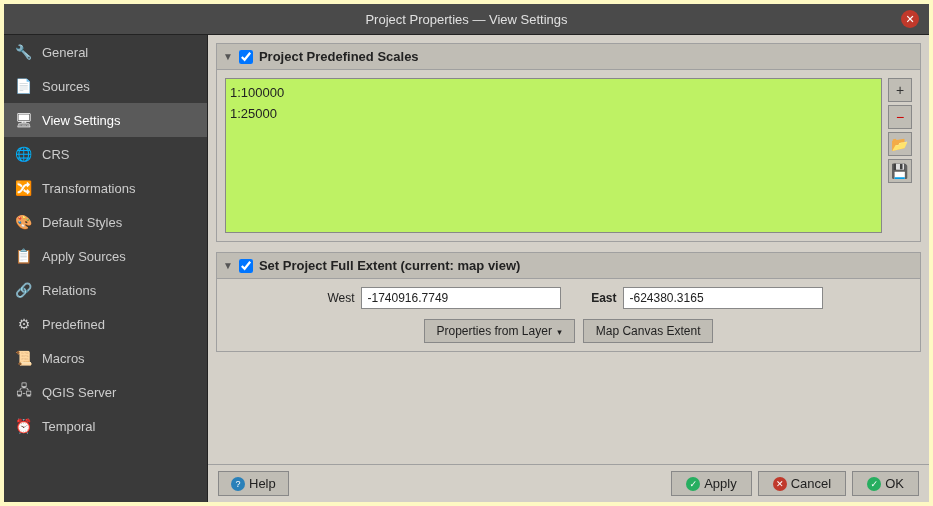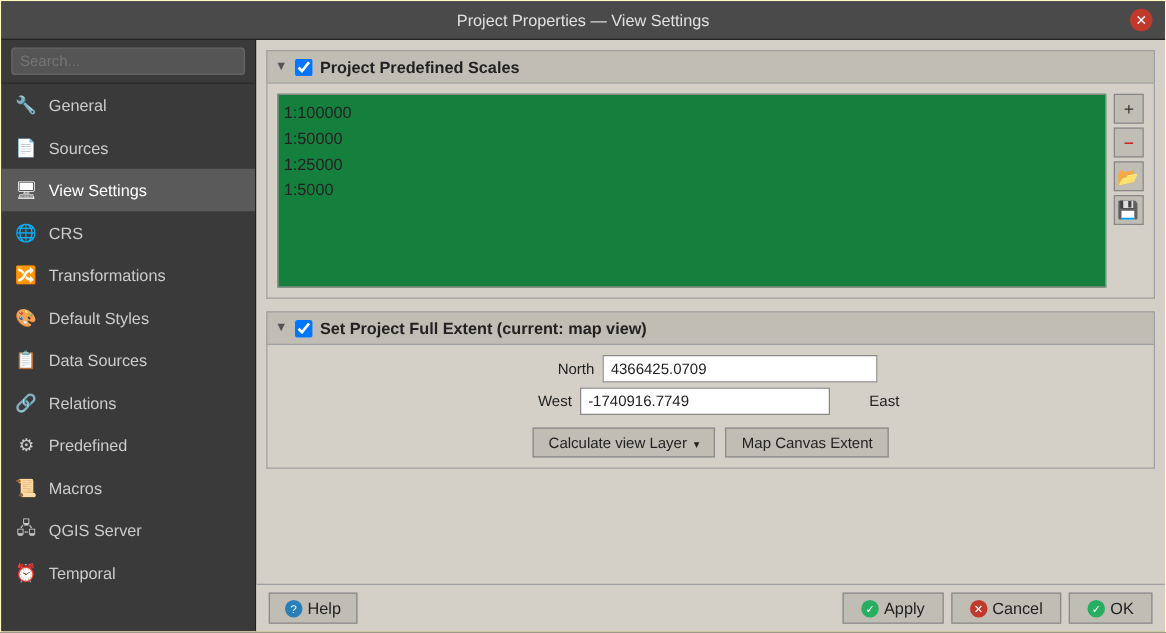--- a/index.html
+++ b/index.html
@@ -11,21 +11,21 @@
       justify-content: center;
       align-items: center;
       width: 933px;
       height: 506px;
       overflow: hidden;
     }
     .dialog {
       width: 933px;
       height: 506px;
       background: #3c3c3c;
-      border: 1px solid #fef9c3;
+      border: 4px solid #fef9c3;
       display: flex;
       flex-direction: column;
     }
     .title-bar {
       background: #4a4a4a;
       color: #e0e0e0;
       padding: 6px 10px;
       display: flex;
       align-items: center;
       justify-content: space-between;
@@ -146,21 +146,21 @@
       border-top: none;
       background: #d4d0c8;
     }
     
     .scales-container {
       display: flex;
       gap: 6px;
     }
     .scales-list {
       flex: 1;
-      background: #15803d;
+      background: #bef264;
       border: 1px solid #888;
       min-height: 155px;
       padding: 4px;
       font-size: 13px;
       color: #222;
       line-height: 1.6;
     }
     .scales-buttons {
       display: flex;
       flex-direction: column;
@@ -301,23 +301,20 @@
 
   <div class="title-bar">
     <div style="width:18px;"></div>
     <span class="title-text">Project Properties — View Settings</span>
     <button class="close-btn">✕</button>
   </div>
 
   <div class="main-content">
 
     <div class="sidebar">
-      <div class="search-box">
-        <input class="search-input" type="text" placeholder="Search..." style="">
-      </div>
 
       <div id="sidebar-items">
           <div class="sidebar-item">
     <span class="sidebar-icon">🔧</span>
     <span>General</span>
   </div>
           <div class="sidebar-item">
     <span class="sidebar-icon">📄</span>
     <span>Sources</span>
   </div>
@@ -332,21 +329,21 @@
           <div class="sidebar-item">
     <span class="sidebar-icon">🔀</span>
     <span>Transformations</span>
   </div>
           <div class="sidebar-item">
     <span class="sidebar-icon">🎨</span>
     <span>Default Styles</span>
   </div>
           <div class="sidebar-item">
     <span class="sidebar-icon">📋</span>
-    <span>Data Sources</span>
+    <span>Apply Sources</span>
   </div>
           <div class="sidebar-item">
     <span class="sidebar-icon">🔗</span>
     <span>Relations</span>
   </div>
           <div class="sidebar-item">
     <span class="sidebar-icon">⚙</span>
     <span>Predefined</span>
   </div>
           <div class="sidebar-item">
@@ -370,58 +367,53 @@
         <div class="section">
           <div class="section-header">
             <span class="section-arrow">▼</span>
             <input type="checkbox" class="section-checkbox" checked="" style="">
             <span class="section-title">Project Predefined Scales</span>
           </div>
           <div class="section-body">
             <div class="scales-container">
               <div class="scales-list" id="scales-list">
                   <div>1:100000</div>
-                  <div>1:50000</div>
                   <div>1:25000</div>
-                  <div>1:5000</div>
                 </div>
               <div class="scales-buttons">
                 <button class="scale-btn">+</button>
                 <button class="scale-btn" style="color:#c00;">−</button>
                 <button class="scale-btn">📂</button>
                 <button class="scale-btn">💾</button>
               </div>
             </div>
           </div>
         </div>
 
         <div class="section">
           <div class="section-header">
             <span class="section-arrow">▼</span>
             <input type="checkbox" class="section-checkbox" checked="" style="">
             <span class="section-title">Set Project Full Extent (current: map view)</span>
           </div>
           <div class="section-body">
             <div class="extent-grid">
 
-              <div class="extent-row">
-                <span class="extent-label">North</span>
-                <input class="extent-input wide" type="text" value="4366425.0709" style="">
-              </div>
 
               <div class="extent-row">
                 <span class="extent-label">West</span>
                 <input class="extent-input side" type="text" value="-1740916.7749" style="">
-                <span class="extent-label" style="width:50px;">East</span>
+                <span class="extent-label" style="width:50px;font-weight:bold;">East</span>
+                <input class="extent-input side" type="text" value="-624380.3165" style="">
               </div>
 
 
               <div class="extent-buttons">
                 <button class="calc-btn">
-                  <span>Calculate view Layer</span>
+                  <span>Properties from Layer</span>
                   <span class="dropdown-arrow">▾</span>
                 </button>
                 <button class="calc-btn">
                   <span>Map Canvas Extent</span>
                 </button>
               </div>
             </div>
           </div>
         </div>
 

